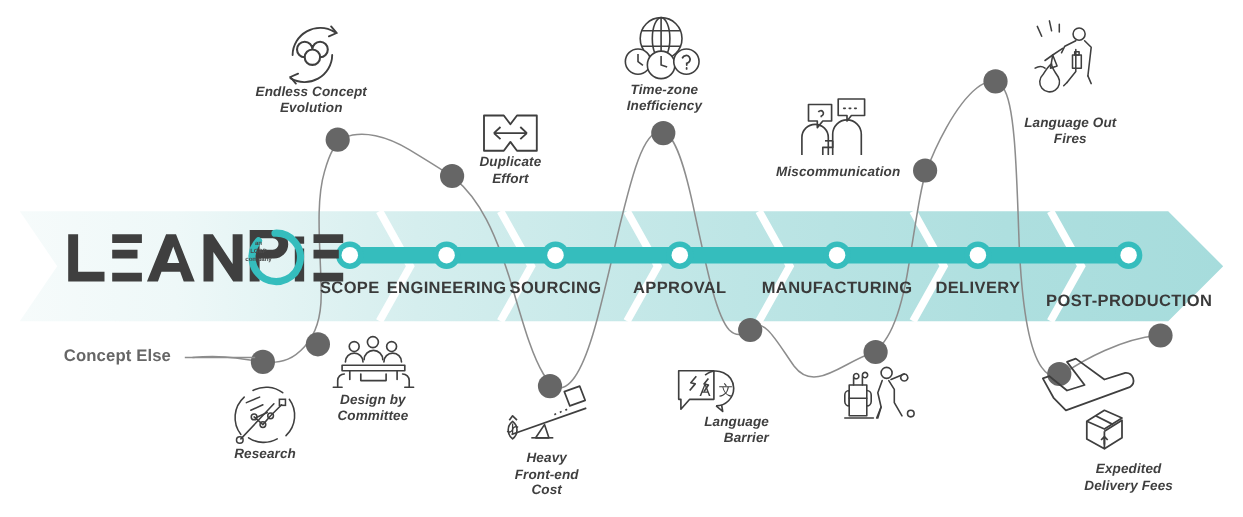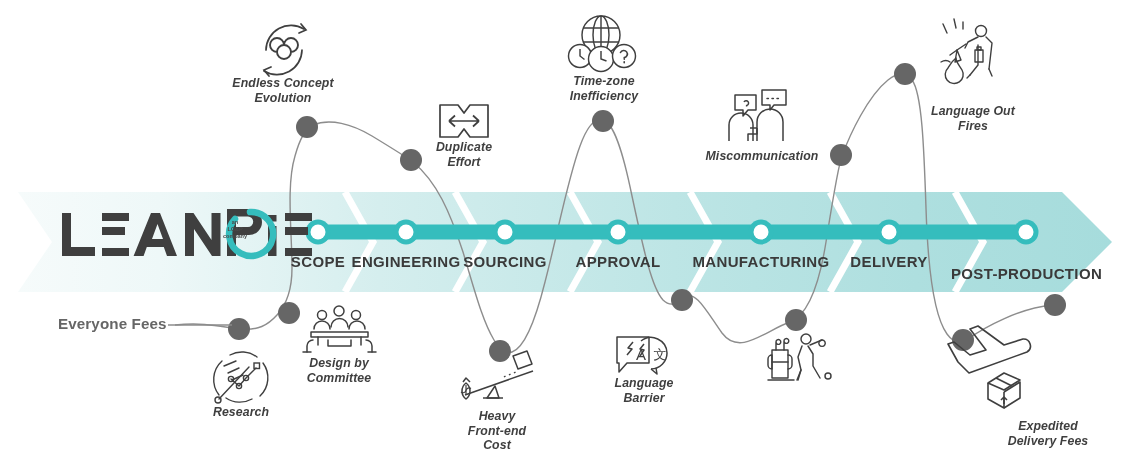--- a/index.html
+++ b/index.html
@@ -295,21 +295,21 @@
       <path d="M1004,392 l16,-10 v16 l-16,10"></path>
       <path d="M996,378 l16,8"></path>
       <path d="M1004,397 v7 M1001,400 l3,-3 l3,3"></path>
     </g>
   </svg>
 
   <div class="logo-tag" style="left:213px;top:219px;width:44px;">an
 LG&amp;P
 company</div>
 
-  <div class="everyone" style="left:58px;top:315px;">Everyone Fees</div>
+  <div class="everyone" style="left:58px;top:315px;">Concept Else</div>
 
   <div class="stage-label" style="left:278px;top:253px;width:80px;">SCOPE</div>
   <div class="stage-label" style="left:346px;top:253px;width:120px;">ENGINEERING</div>
   <div class="stage-label" style="left:450px;top:253px;width:110px;">SOURCING</div>
   <div class="stage-label" style="left:563px;top:253px;width:110px;">APPROVAL</div>
   <div class="stage-label" style="left:686px;top:253px;width:150px;">MANUFACTURING</div>
   <div class="stage-label" style="left:834px;top:253px;width:110px;">DELIVERY</div>
   <div class="stage-label" style="left:951px;top:265px;width:150px;">POST-PRODUCTION</div>
 
   <div class="lbl issue-label" style="left:213px;top:76px;width:140px;">Endless Concept
@@ -321,18 +321,18 @@
   <div class="lbl issue-label" style="left:692px;top:149px;width:140px;">Miscommunication</div>
   <div class="lbl issue-label" style="left:918px;top:104px;width:110px;">Language Out
 Fires</div>
 
   <div class="lbl issue-label" style="left:186px;top:405px;width:110px;">Research</div>
   <div class="lbl issue-label" style="left:442px;top:409px;width:110px;">Heavy
 Front-end
 Cost</div>
   <div class="lbl issue-label" style="left:284px;top:356px;width:110px;">Design by
 Committee</div>
-  <div class="lbl issue-label" style="left:589px;top:376px;width:110px;">Language
+  <div class="lbl issue-label" style="left:589px;top:376px;width:110px;text-align:right;">Language
 Barrier</div>
-  <div class="lbl issue-label" style="left:983px;top:419px;width:130px;">Expedited
+  <div class="lbl issue-label" style="left:961px;top:419px;width:130px;">Expedited
 Delivery Fees</div>
 
 </div>
 
 </body></html>

